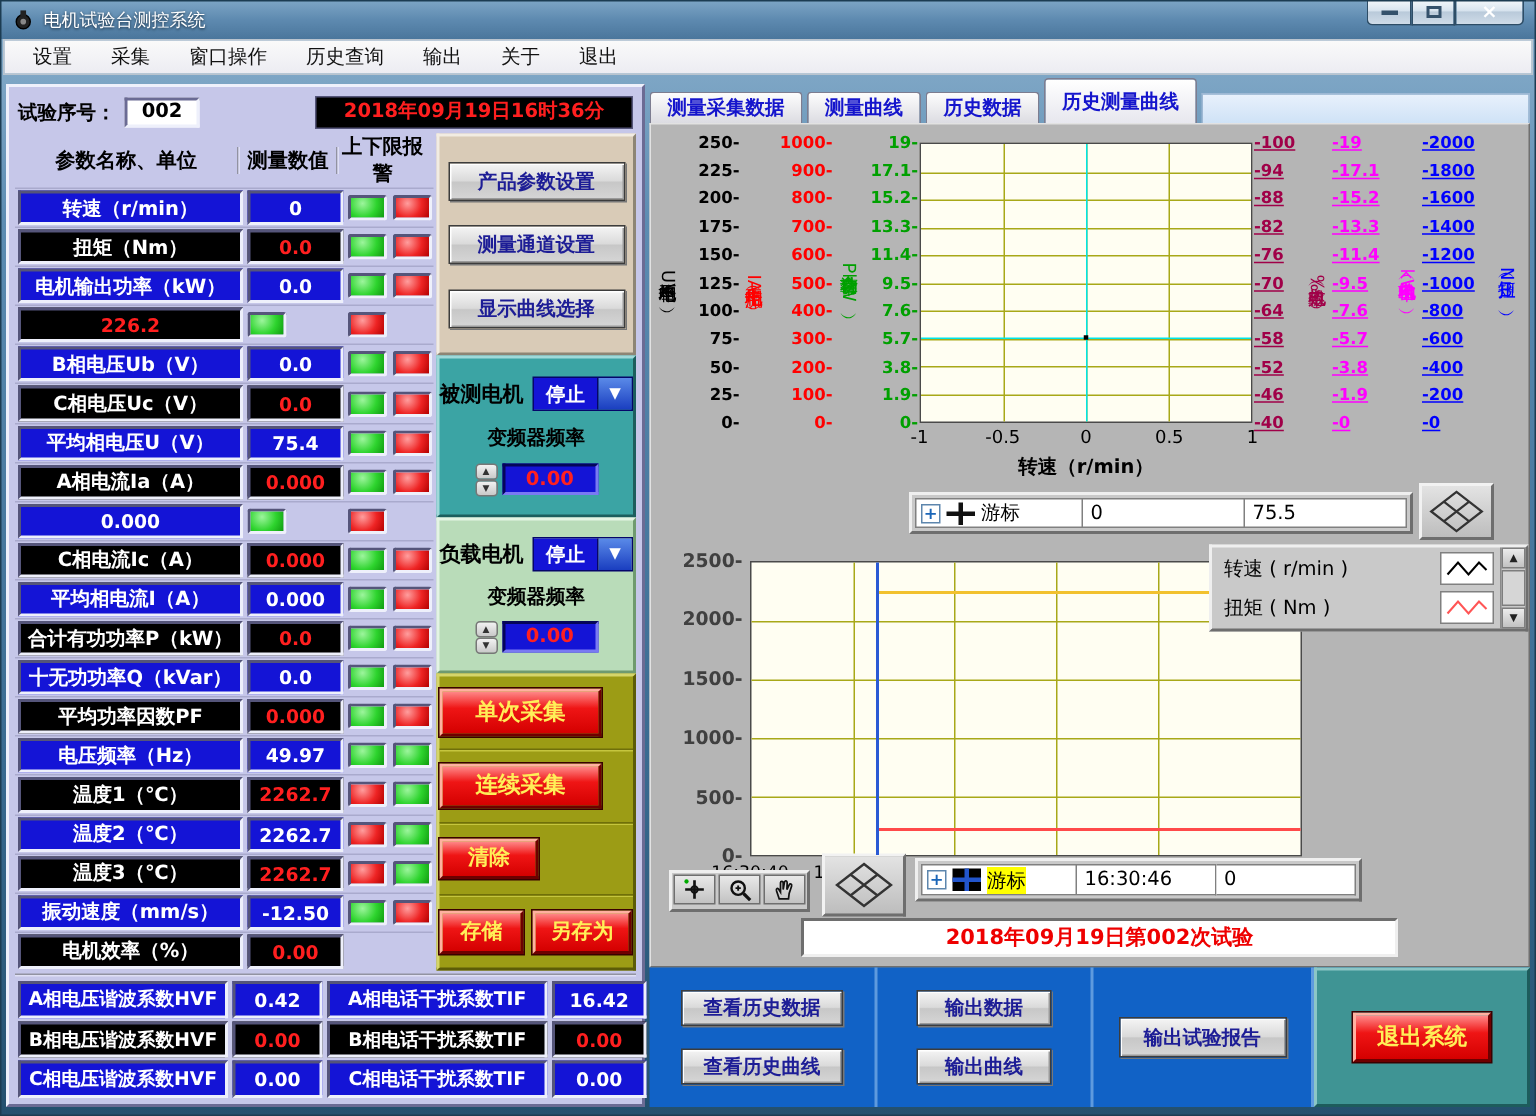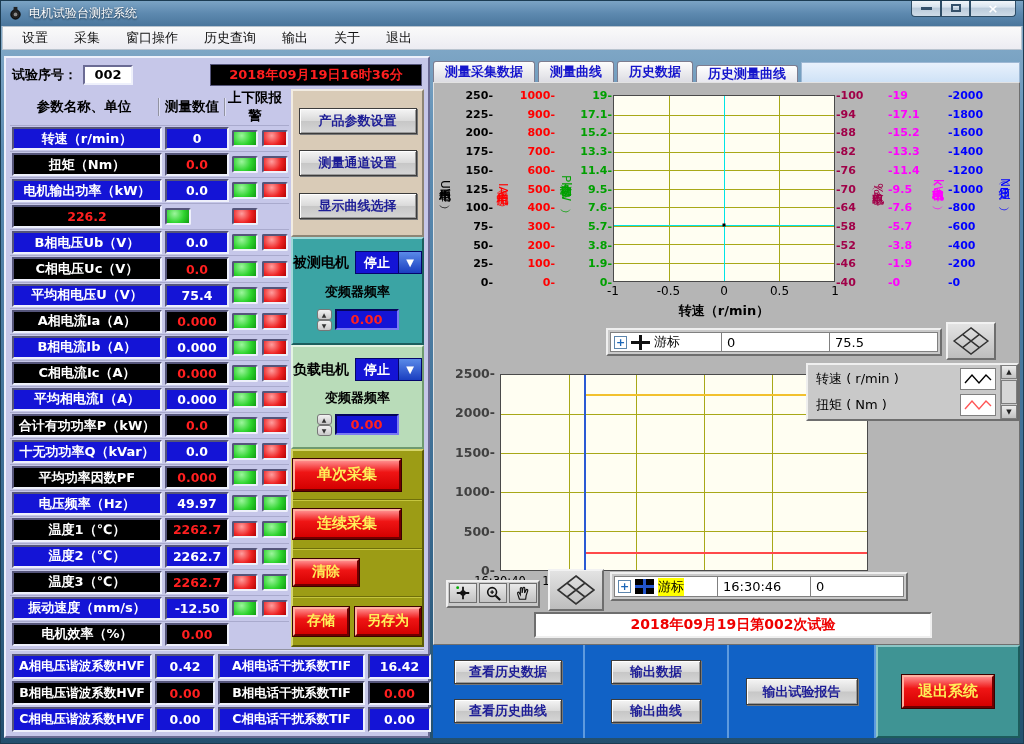--- a/index.html
+++ b/index.html
@@ -96,33 +96,33 @@
   
   .hvf { height:84px; display:flex; flex-direction:column; border-top:2px groove #dfe0f5; margin-top:2px; padding-top:2px;}
   .hrow { flex:1; display:grid; grid-template-columns:140px 60px 147px 63px; gap:3px; align-items:center; padding:1px 0 1px 2px; }
   .hrow .pcell { font-size:12.5px; }
 
   
   .tabstrip { position:absolute; left:433px; top:56px; width:587px; height:26px; display:flex; align-items:flex-end; }
   .tab { height:21px; padding:0 11px; margin-right:3px; background:linear-gradient(180deg,#fdfdfd,#dcdce2);
     border:1px solid #7d7d90; border-bottom:none; border-radius:3px 3px 0 0; font-size:13px; font-weight:bold; color:#1515cc;
     display:flex; align-items:center; cursor:default; }
-  .tab.active { height:17px; background:linear-gradient(180deg,#ffffff,#e7e7ee); z-index:2; }
+  .tab.active { height:30px; background:linear-gradient(180deg,#ffffff,#e7e7ee); z-index:2; }
   .tabfill { flex:1; height:20px; background:linear-gradient(180deg,#e8f1fc,#cfe2f6); border:1px solid #9db8d4; border-bottom:none; }
 
   .graybox { position:absolute; left:433px; top:82px; width:587px; height:563px; background:#b5b5b5;
     border:1px solid; border-color:#e2e2e2 #6f6f6f #6f6f6f #e2e2e2; }
 
   
   .chart1 { position:absolute; left:2px; top:12px; width:583px; height:230px; }
   .axesrow { display:flex; align-items:flex-start; }
   .vlab { writing-mode:vertical-rl; font-size:12px; line-height:1; height:187px; display:flex; align-items:center; justify-content:center; overflow:hidden; white-space:nowrap; }
   .ticks { position:relative; height:187px; font-size:11px; font-weight:bold; }
   .tick { position:absolute; transform:translateY(-50%); line-height:1; white-space:nowrap; }
-  .tick.tl { right:1px; } .tick.tr { left:1px; }
+  .tick.tl { right:1px; } .tick.tr { left:1px;text-decoration:underline; }
   .c1plot { width:222px; height:187px; background:#fffef2; border:1px solid #4a4a4a; position:relative; }
   .glh { position:absolute; left:0; right:0; height:1px; }
   .glv { position:absolute; top:0; bottom:0; width:1px; }
   .xticks1 { position:absolute; left:177px; top:190px; width:222px; height:13px; font-size:12px; color:#000; }
   .xticks1 span { position:absolute; transform:translateX(-50%); line-height:1; }
   .xlabel1 { position:absolute; left:177px; top:207px; width:222px; text-align:center; font-size:13px; font-weight:bold; color:#000; }
 
   
   .curframe { position:absolute; background:#c9c9c9; border:2px solid; border-color:#efefef #6e6e6e #6e6e6e #efefef; display:flex; align-items:center; padding:2px; gap:0; }
   .curwhite { background:#fff; border:1px solid #808080; height:100%; display:flex; align-items:center; padding:0 3px; gap:4px; }
@@ -260,21 +260,20 @@
             <div class="led green"></div>
             <div class="led red"></div>
           </div>
           <div class="prow">
             <div class="pcell black">A相电流Ia（A）</div>
             <div class="vcell black">0.000</div>
             <div class="led green"></div>
             <div class="led red"></div>
           </div>
           <div class="prow">
-            <div class="pcell blue">B相电流Ib（A）</div>
             <div class="vcell blue">0.000</div>
             <div class="led green"></div>
             <div class="led red"></div>
           </div>
           <div class="prow">
             <div class="pcell black">C相电流Ic（A）</div>
             <div class="vcell black">0.000</div>
             <div class="led green"></div>
             <div class="led red"></div>
           </div>

